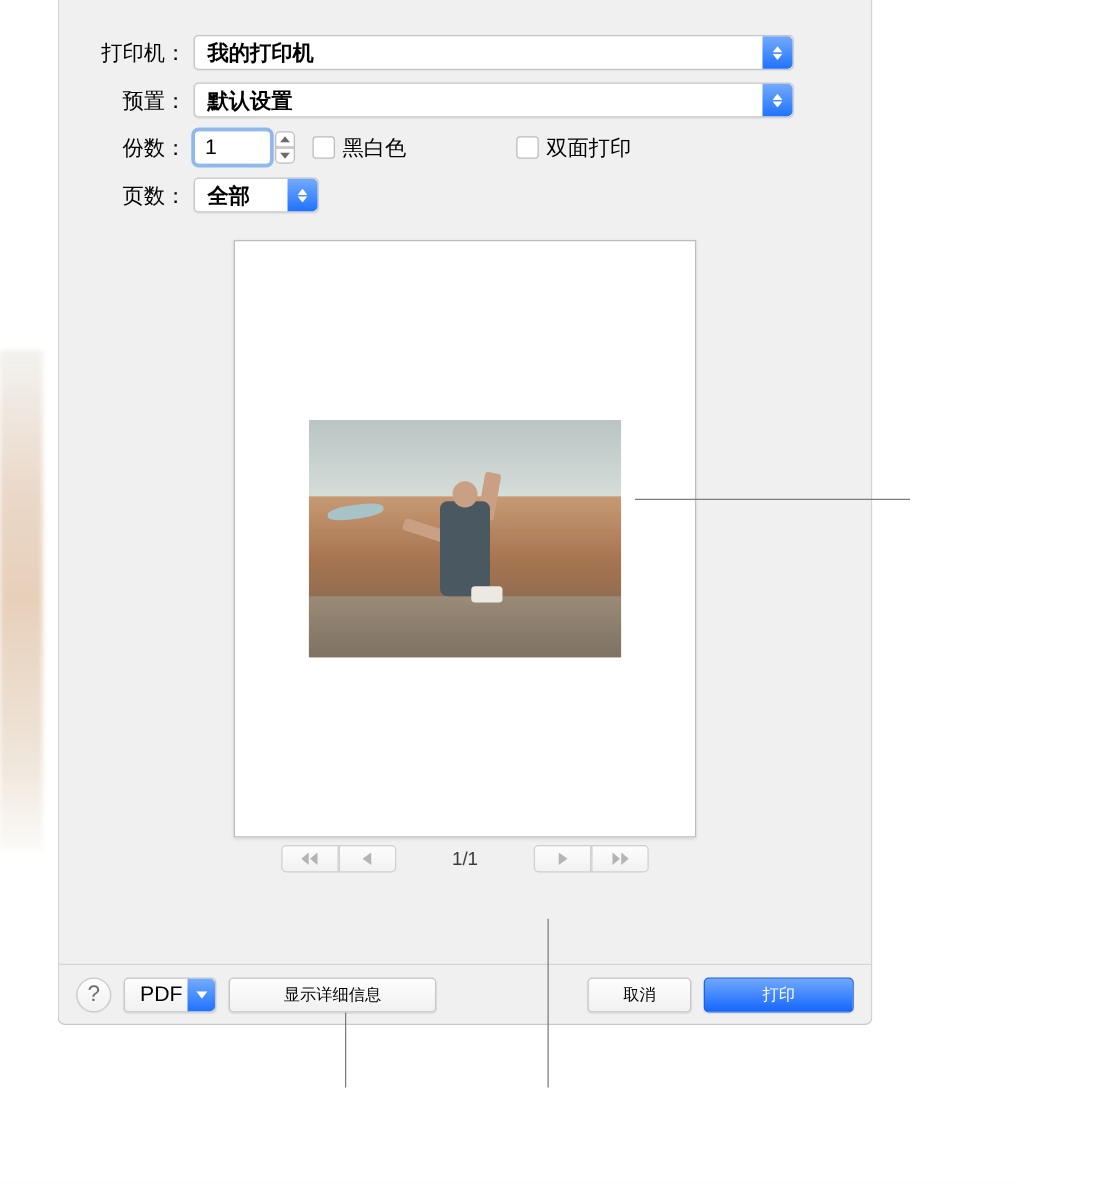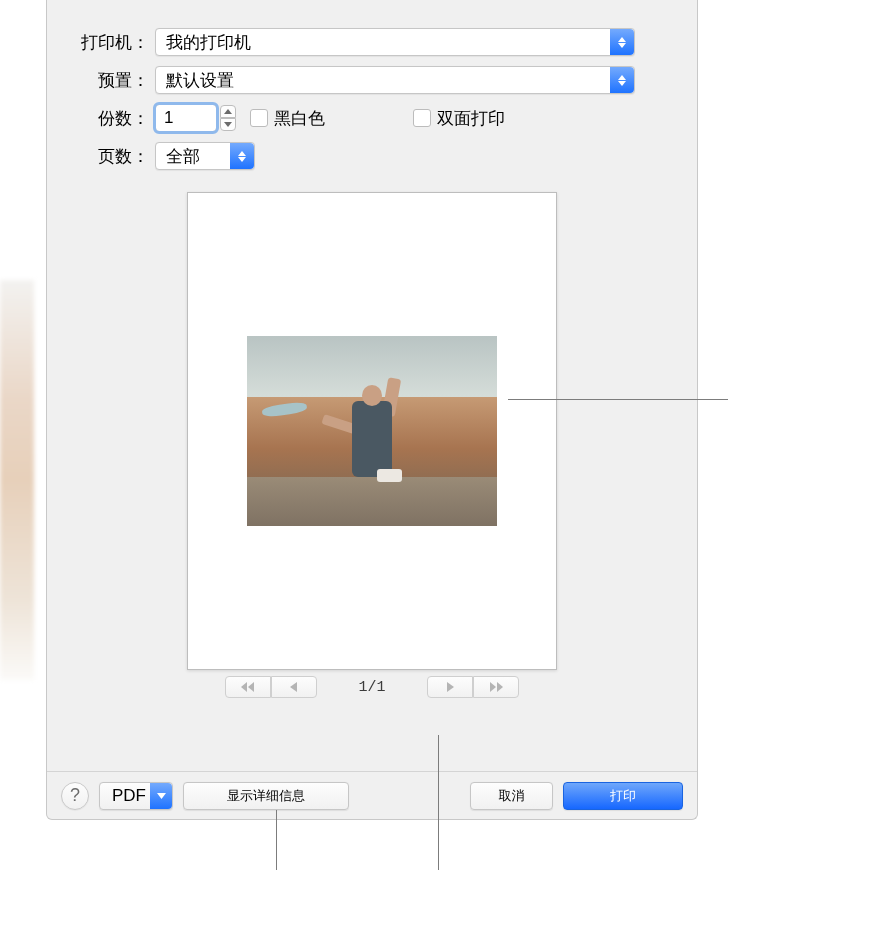--- a/index.html
+++ b/index.html
@@ -46,20 +46,21 @@
       display: flex;
       align-items: center;
       background: #fff;
       border: 1px solid #c6c6c6;
       border-radius: 4px;
       height: 28px;
       position: relative;
       padding-left: 10px;
       font-size: 17px;
       box-shadow: 0 0.5px 1px rgba(0,0,0,0.06);
+      font-weight: bold;
     }
     .select-arrows {
       position: absolute;
       right: 0;
       top: 0;
       width: 24px;
       height: 100%;
       background: linear-gradient(#74aafd, #1f73ff);
       border-radius: 0 4px 4px 0;
       display: flex;
@@ -142,21 +143,20 @@
     .arm-l { position:absolute; left:30%; top:44%; width:16%; height:5%; background:#c9a084; border-radius:3px; transform: rotate(18deg);}
     .arm-r { position:absolute; left:55%; top:22%; width:5%; height:20%; background:#c9a084; border-radius:3px; transform: rotate(10deg);}
     .shoe { position:absolute; left:52%; top:70%; width:10%; height:7%; background:#ece8e2; border-radius:3px;}
     
     .pager-row {
       display: flex;
       align-items: center;
       gap: 0;
       margin-top: 6px;
       height: 22px;
-      font-family: Liberation Mono, monospace;
     }
     .pager-btn {
       background: linear-gradient(#fdfdfd,#f1f1f1);
       border: 1px solid #cfcfcf;
       height: 22px;
       width: 46px;
       display:flex;align-items:center;justify-content:center;
       color:#9a9a9a;
     }
     .pager-group { display:flex; }

